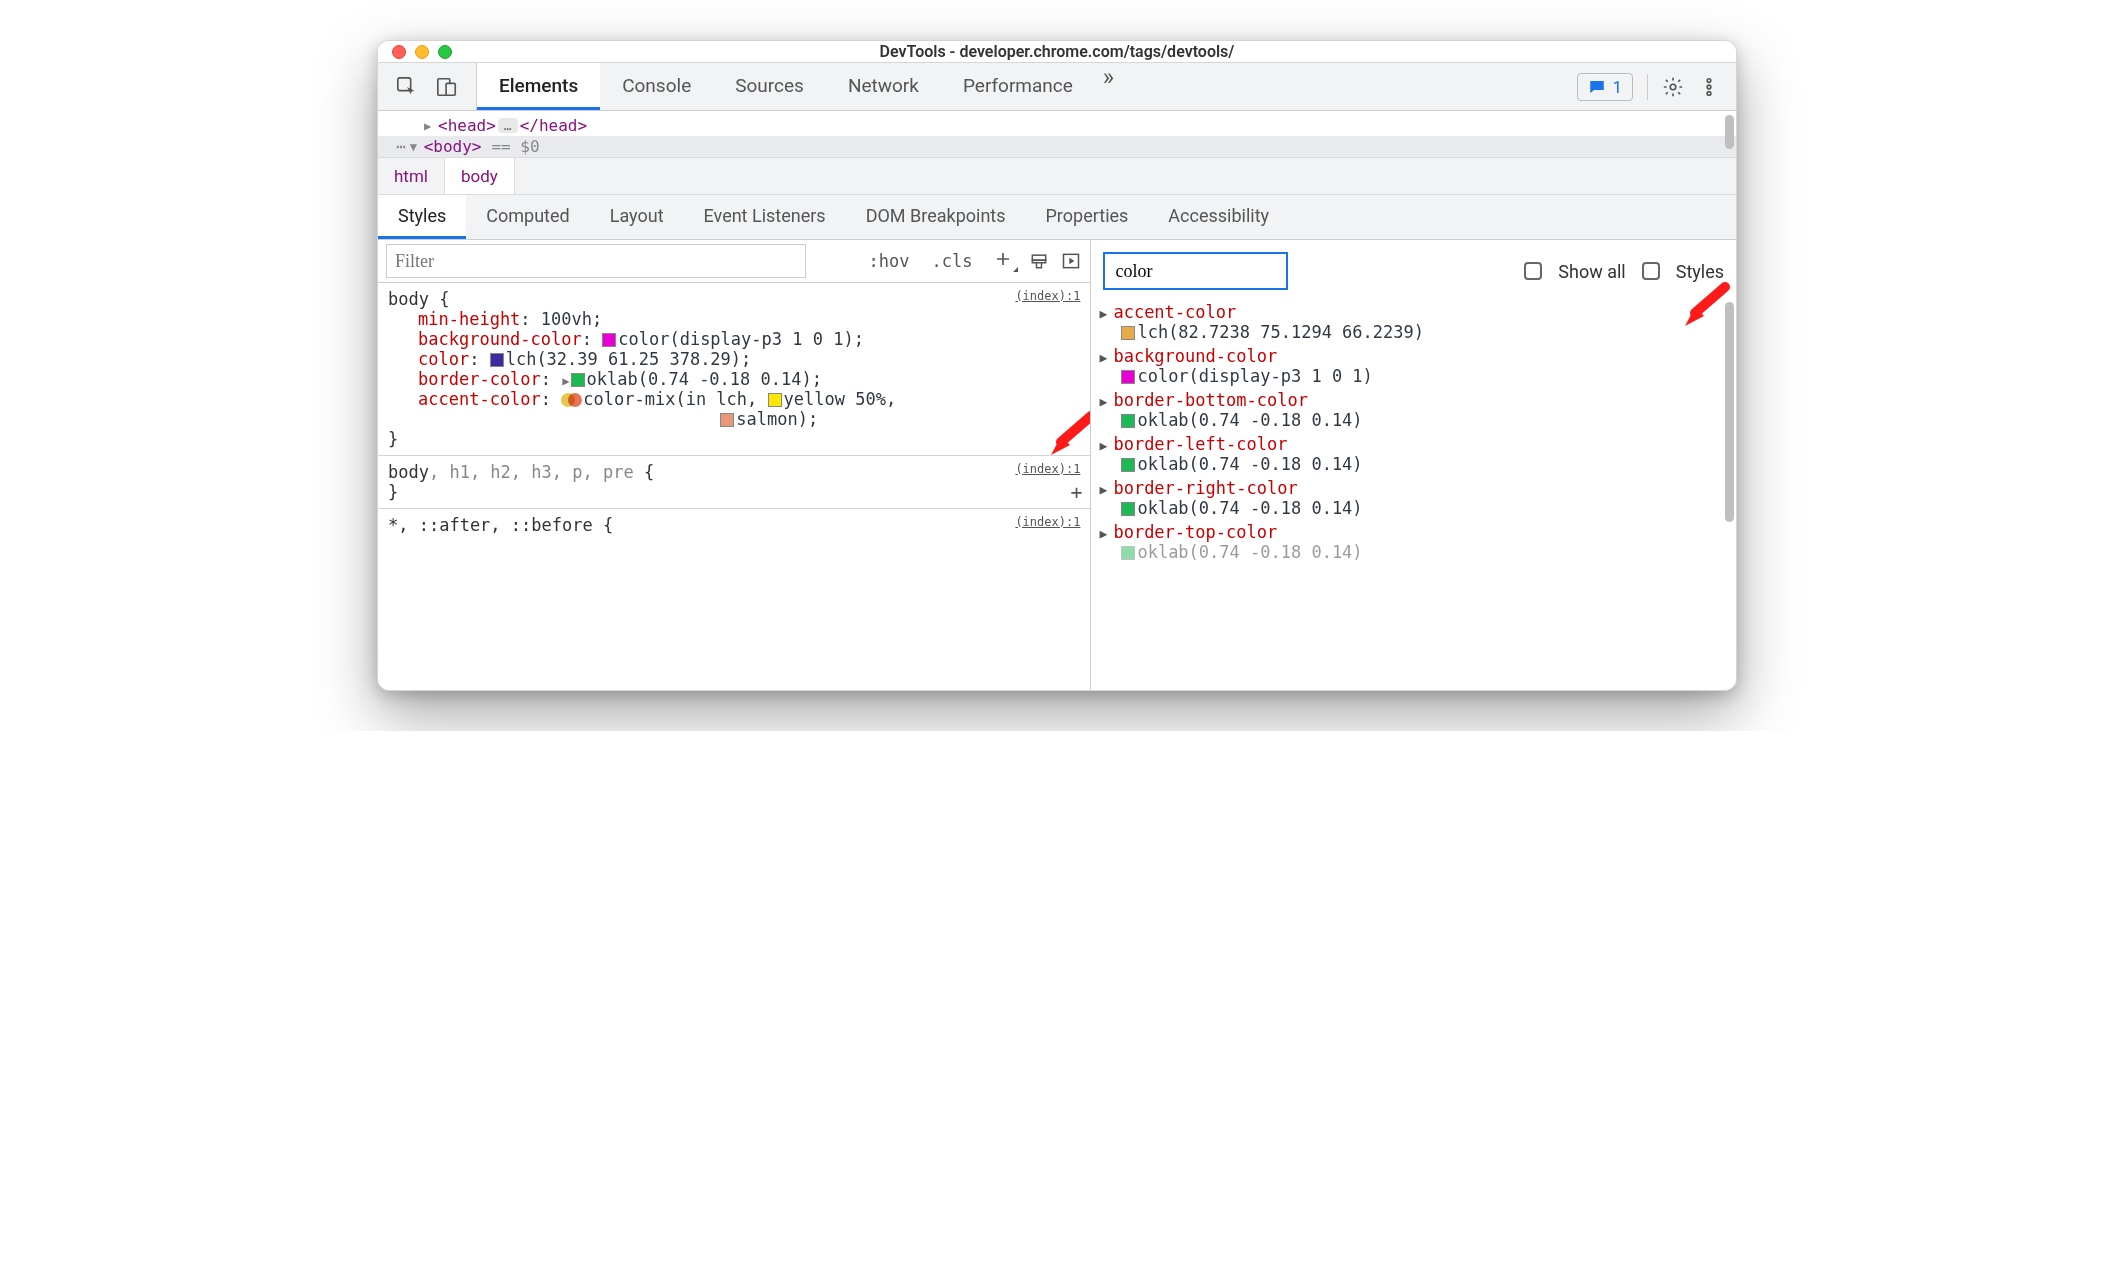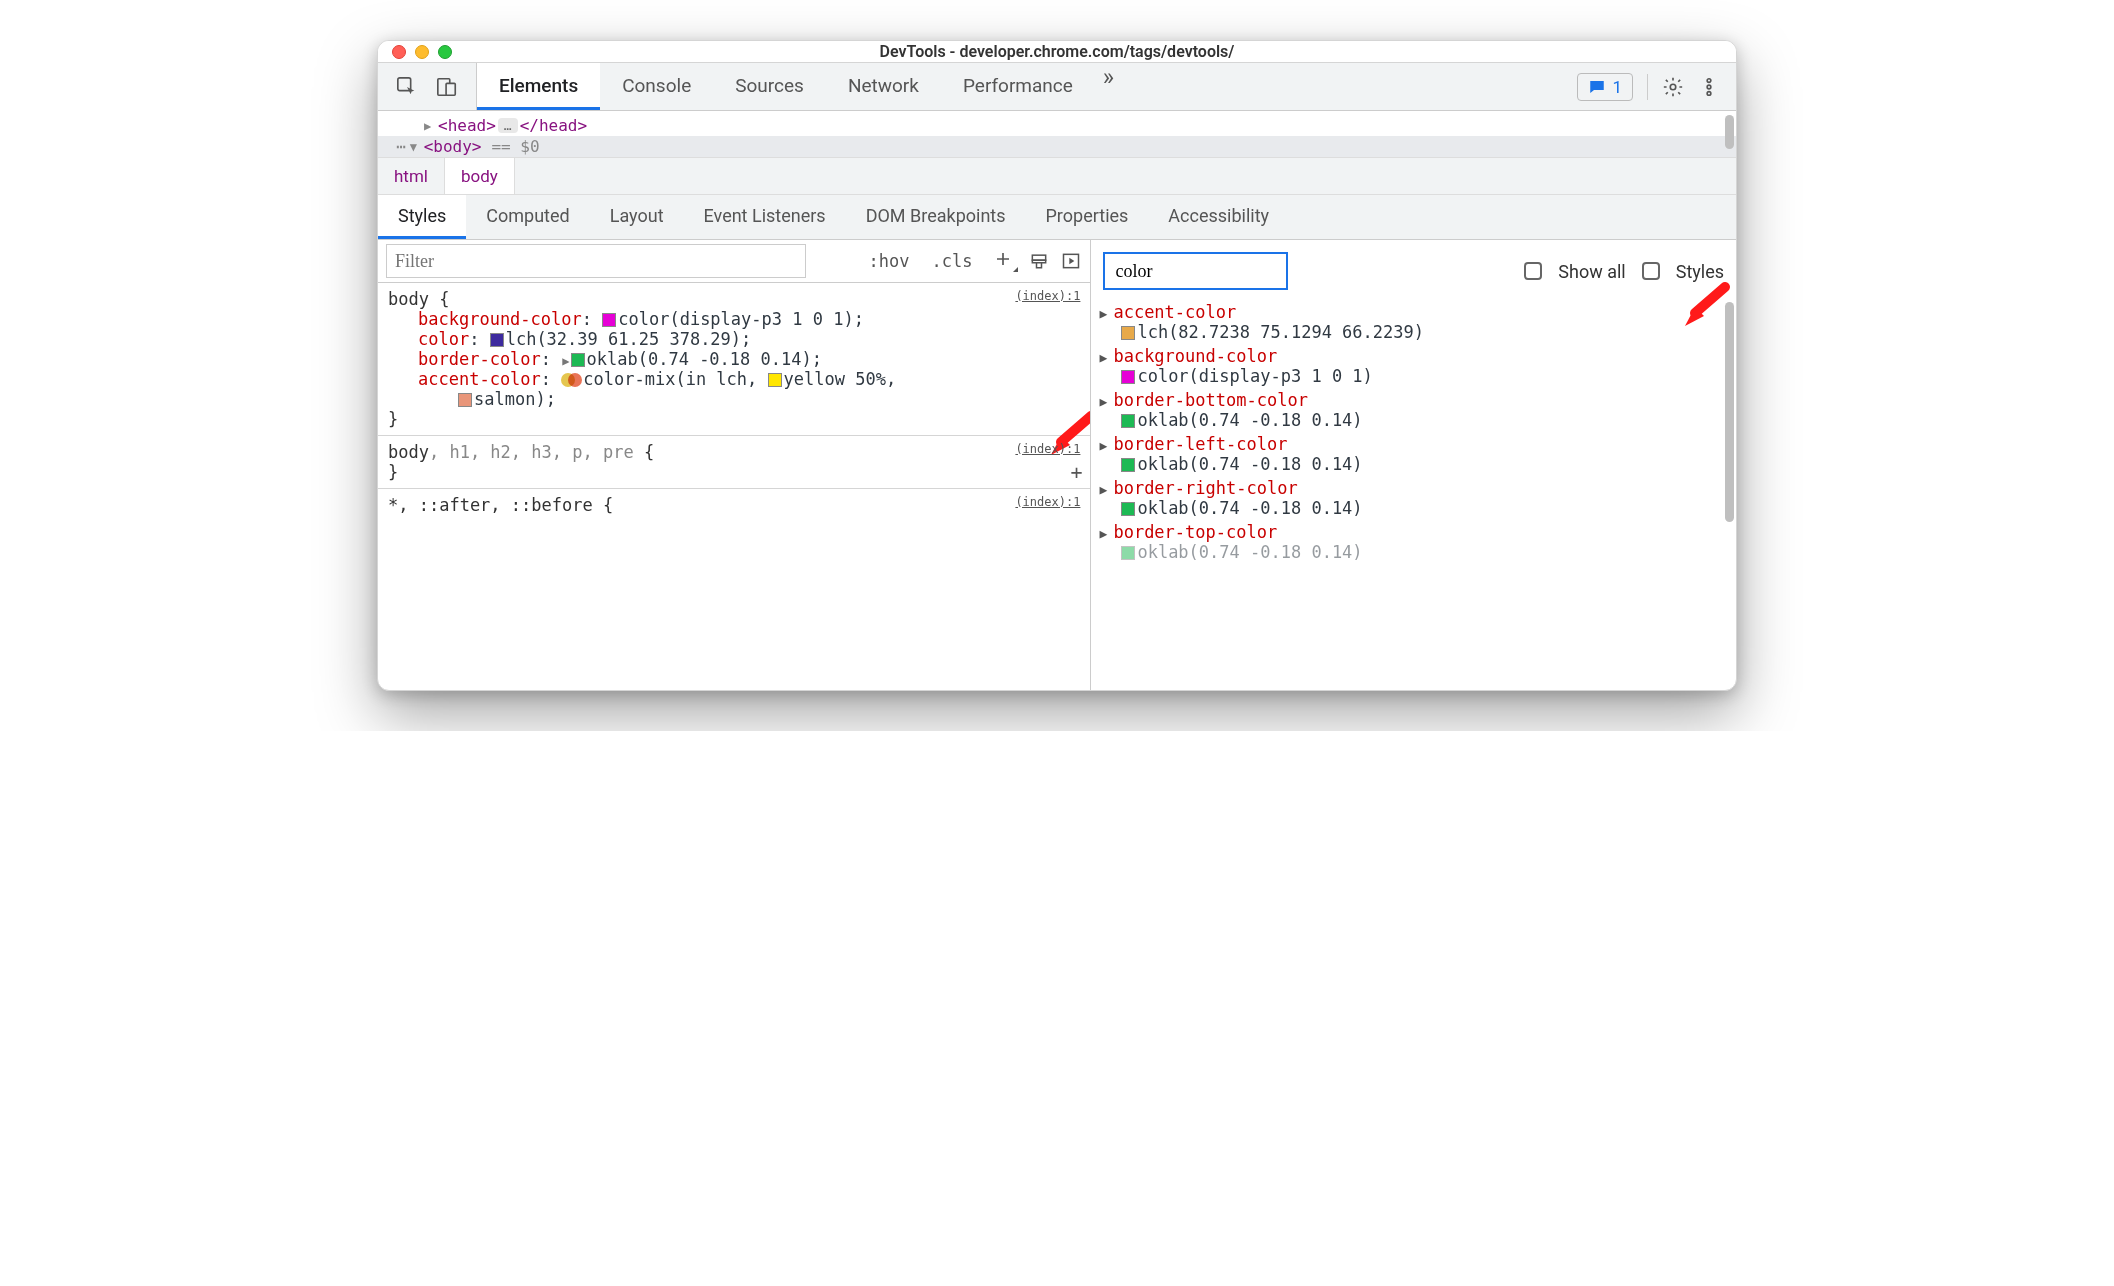--- a/index.html
+++ b/index.html
@@ -327,25 +327,26 @@
               <path d="M10 8l6 4-6 4z" fill="#555" stroke="none"></path>
             </svg>
         </span>
       </div>
 
       <div class="styles-list">
 
         <div class="rule" style="position:relative;">
           <span class="origin">(index):1</span>
           <div><span class="selector">body</span><span class="tkn-text"> {</span></div>
+          <div class="decl"><span class="prop">min-height</span><span class="val">: </span><span class="val">100vh;</span></div>
           <div class="decl"><span class="prop">background-color</span><span class="val">: </span><span class="swatch" style="background:#e600d6"></span><span class="val">color(display-p3 1 0 1);</span></div>
           <div class="decl"><span class="prop">color</span><span class="val">: </span><span class="swatch" style="background:#3d2a9e"></span><span class="val">lch(32.39 61.25 378.29);</span></div>
           <div class="decl"><span class="prop">border-color</span><span class="val">: </span><span class="disclosure-tri">▶</span><span class="swatch" style="background:#1db954"></span><span class="val">oklab(0.74 -0.18 0.14);</span></div>
           <div class="decl"><span class="prop">accent-color</span><span class="val">: </span><span class="mix-swatch"></span><span class="val">color-mix(in lch, </span><span class="swatch" style="background:#ffe600"></span><span class="val">yellow 50%,</span></div>
-          <div class="decl" style="padding-left:70px;"><span class="swatch" style="background:#e9967a"></span><span class="val">salmon);</span></div>
+          <div class="decl" style="padding-left:70px;text-align:center;"><span class="swatch" style="background:#e9967a"></span><span class="val">salmon);</span></div>
           <div><span class="tkn-text">}</span></div>
 
           <div class="red-arrow" style="right:-6px; top:128px;">
             <svg class="arrow-svg" viewBox="0 0 100 100">
                 <defs></defs>
                 <g transform="rotate(0)">
                   <path d="M90 10 L30 62" stroke="#ff1a1a" stroke-width="20" stroke-linecap="round"></path>
                   <path d="M10 88 L48 68 L30 50 Z" fill="#ff1a1a"></path>
                 </g>
               </svg>

